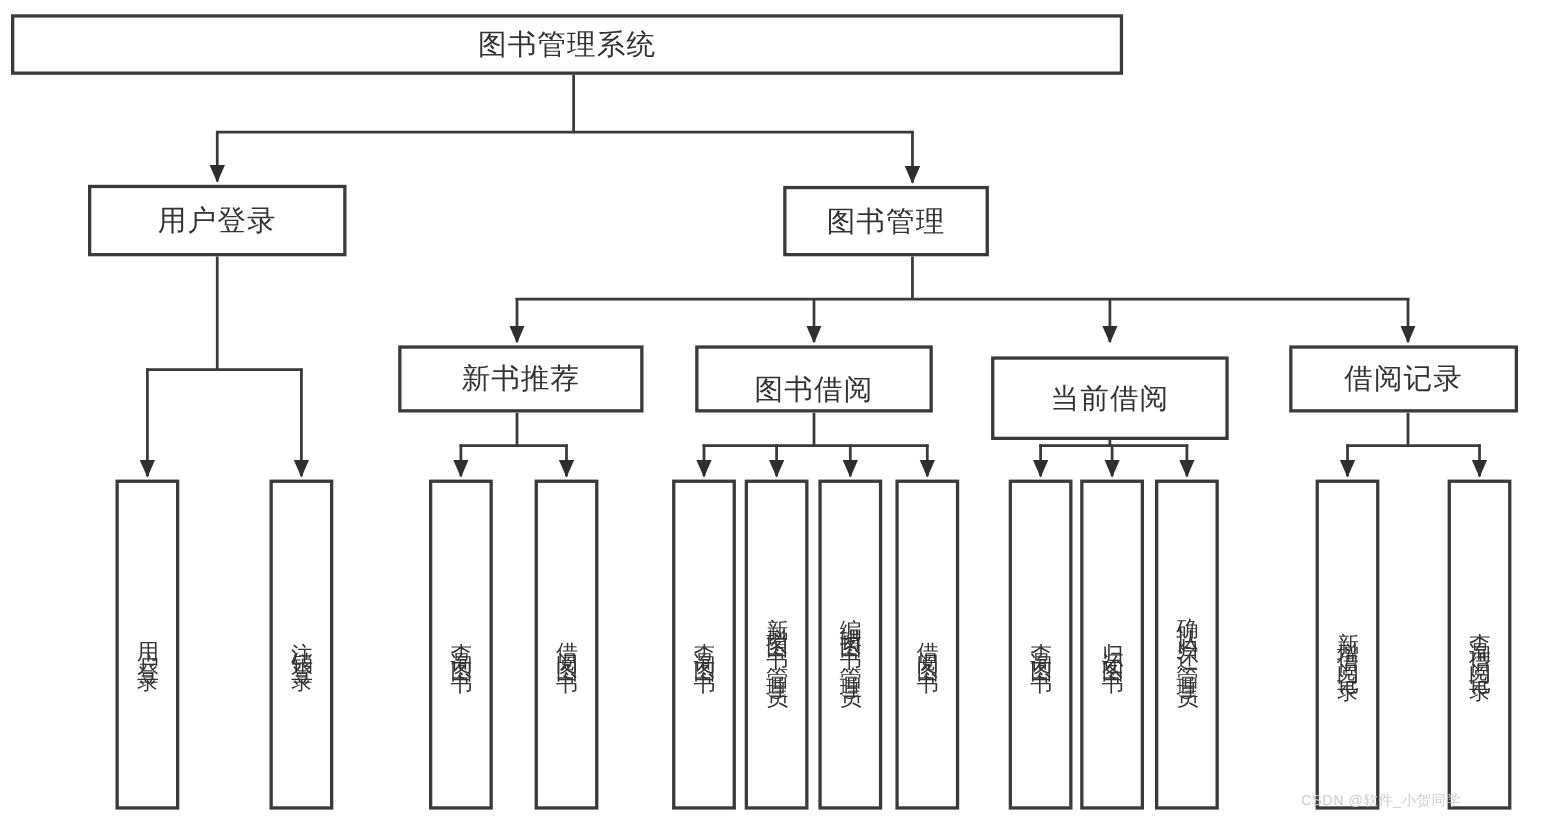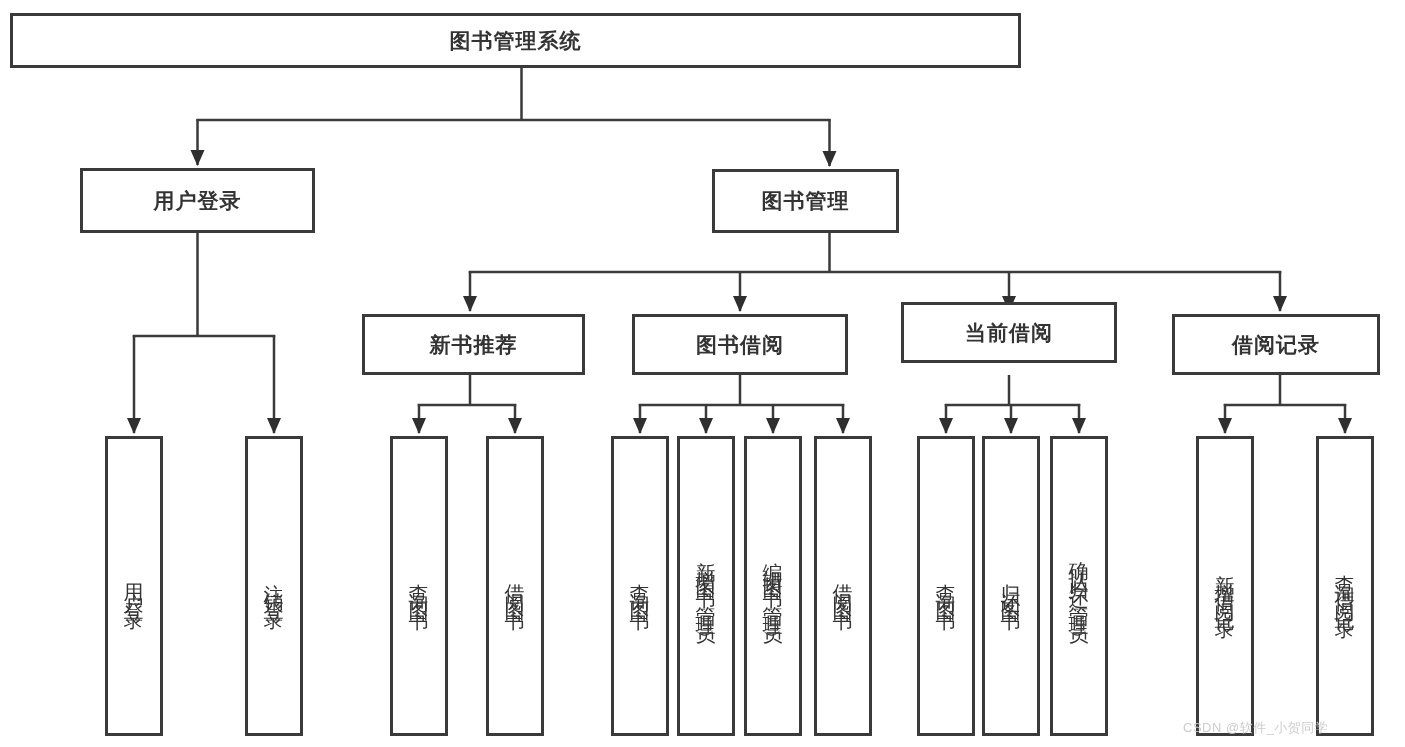--- a/index.html
+++ b/index.html
@@ -23,21 +23,21 @@
   .box{
     position:absolute;
     box-sizing:border-box;
     border:3px solid var(--line);
     background:#ffffff;
     display:flex;
     align-items:center;
     justify-content:center;
     color:var(--text);
   }
-  .h-label{font-size:21px;letter-spacing:1px;white-space:nowrap;font-weight:bold;}
+  .h-label{font-size:26px;letter-spacing:1px;white-space:nowrap;}
   .vtext{
     writing-mode:vertical-rl;
     text-orientation:mixed;
     font-size:20px;
     line-height:1;
     letter-spacing:9px;
     white-space:nowrap;
   }
   .leaf{top:436px;height:300px;width:58px;}
   #watermark{
@@ -104,24 +104,24 @@
   <div class="box" style="left:80px;top:168px;width:235px;height:65px;">
     <span class="h-label">用户登录</span>
   </div>
   <div class="box" style="left:712px;top:169px;width:187px;height:64px;">
     <span class="h-label">图书管理</span>
   </div>
 
   <div class="box" style="left:362px;top:314px;width:223px;height:61px;">
     <span class="h-label">新书推荐</span>
   </div>
-  <div class="box" style="left:632px;top:314px;width:216px;height:61px;">
+  <div class="box" style="left:632px;top:314px;width:216px;height:61px;align-items:flex-end;">
     <span class="h-label">图书借阅</span>
   </div>
-  <div class="box" style="left:901px;top:302px;width:216px;height:61px;text-align:center;">
+  <div class="box" style="left:901px;top:324px;width:216px;height:76px;text-align:center;">
     <span class="h-label">当前借阅</span>
   </div>
   <div class="box" style="left:1172px;top:314px;width:208px;height:61px;">
     <span class="h-label">借阅记录</span>
   </div>
 
   <div class="box leaf" style="left:105px;">
     <span class="vtext">用户登录</span>
   </div>
   <div class="box leaf" style="left:245px;">

